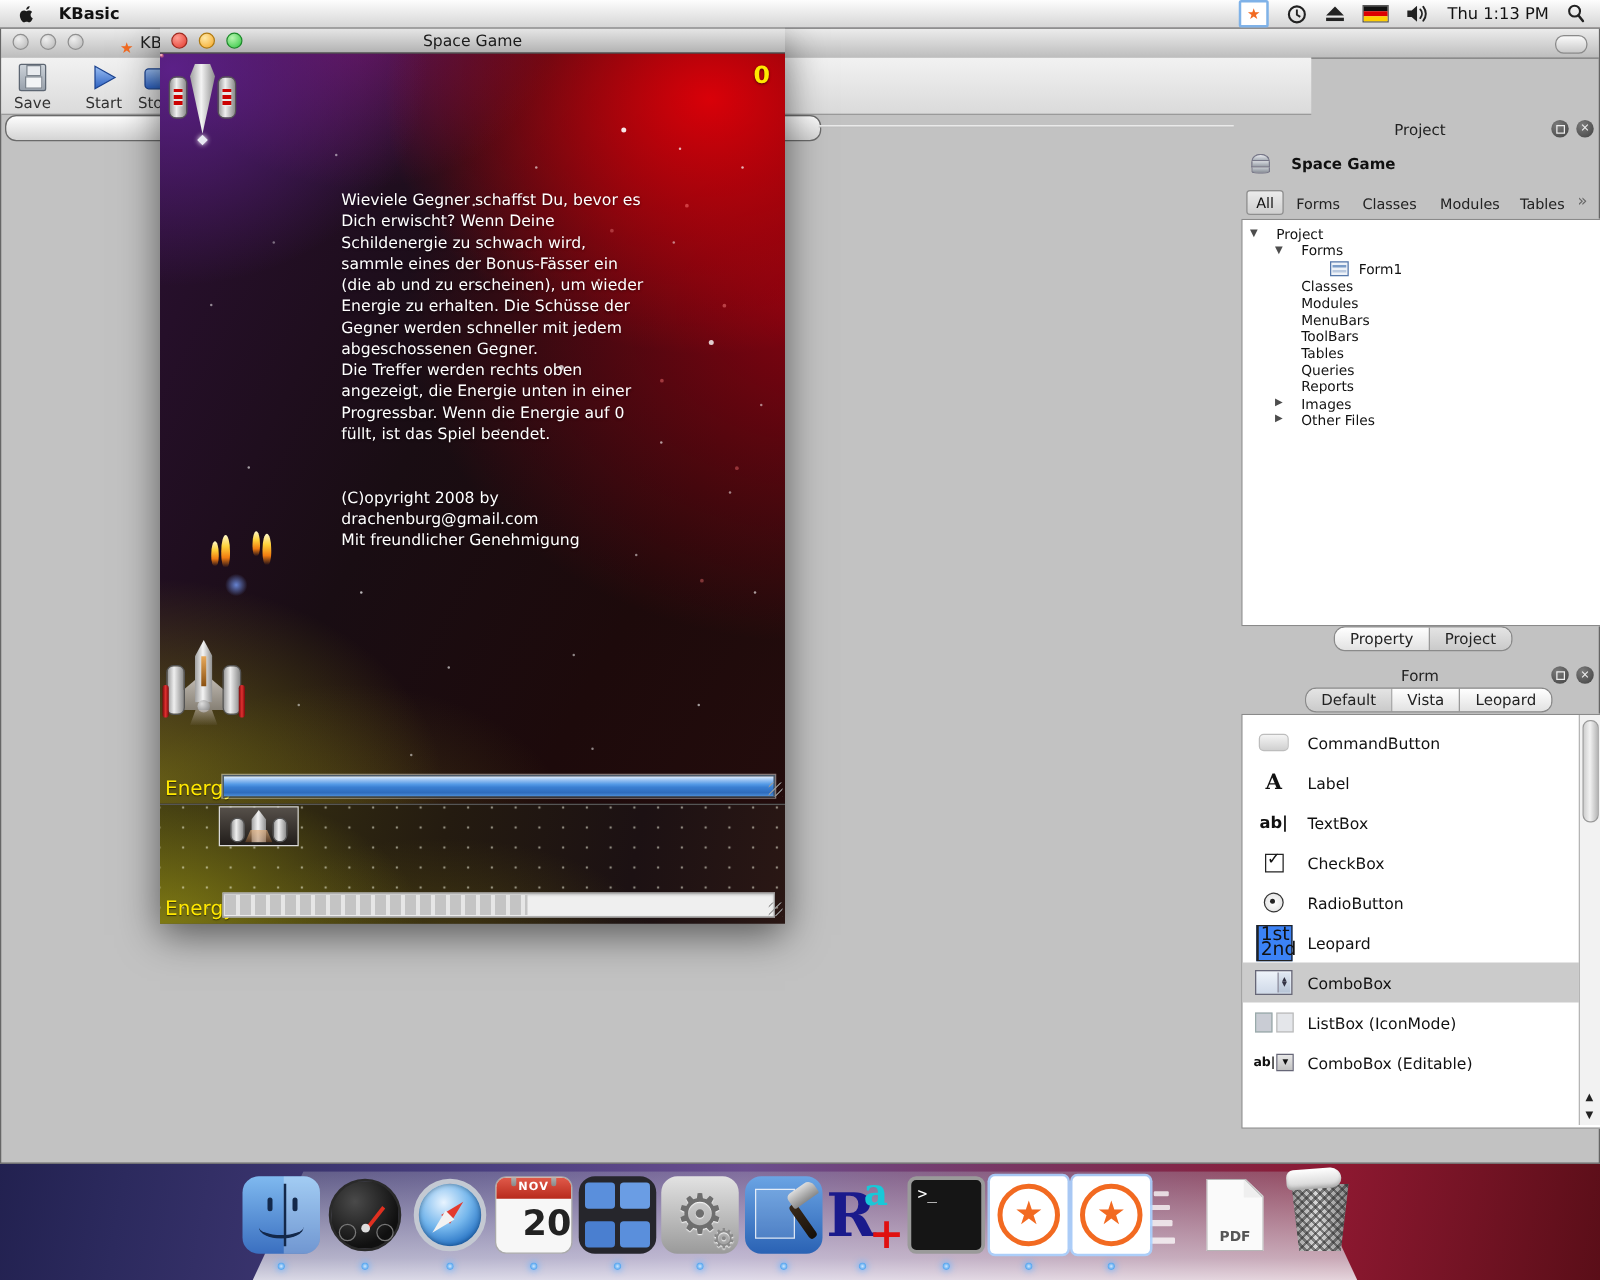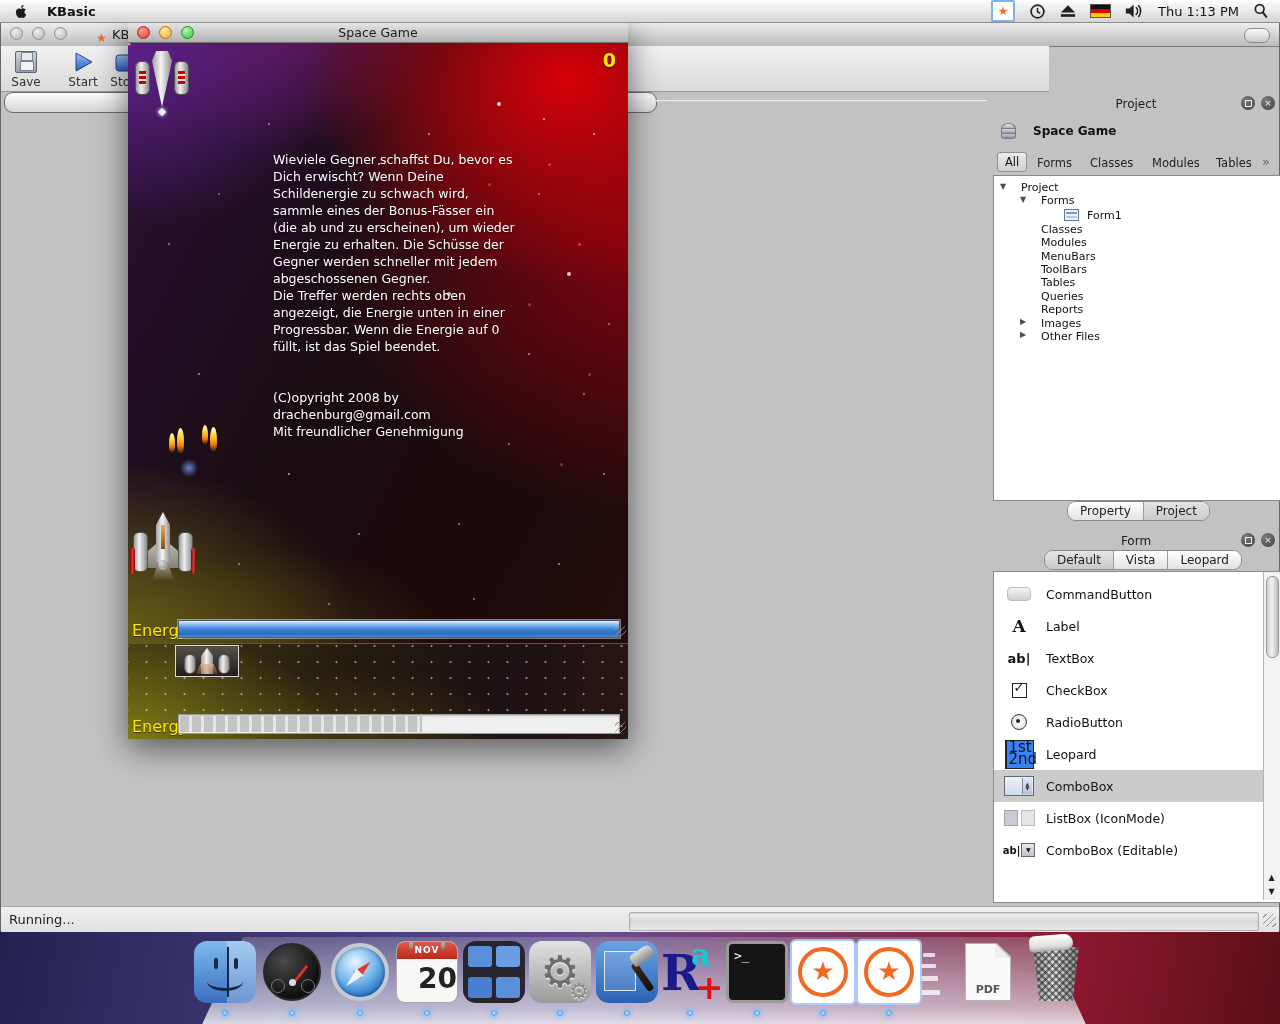--- a/index.html
+++ b/index.html
@@ -441,25 +441,20 @@
         </div>
       </div>
 
       <div class="abs sb-track" style="right:0;top:0;width:16px;height:328px;">
         <div class="abs sb-thumb" style="top:4px;height:80px;"></div>
         <div class="sb-arrows" style="bottom:16px;">▲</div>
         <div class="sb-arrows">▼</div>
       </div>
     </div>
 
-    <div id="mw-status" class="abs">
-      <div class="abs" style="left:8px;top:5px;">Running...</div>
-      <div class="abs progress-empty"></div>
-      <div class="abs grip" style="right:3px;top:7px;"></div>
-    </div>
   </div>
 
   <div id="game-window" class="abs">
     <div id="gw-titlebar" class="abs">
       <div class="abs tl tl-red" style="left:9px;"></div>
       <div class="abs tl tl-yel" style="left:31px;"></div>
       <div class="abs tl tl-grn" style="left:53px;"></div>
       <div id="gw-title" class="abs">Space Game</div>
     </div>
 

